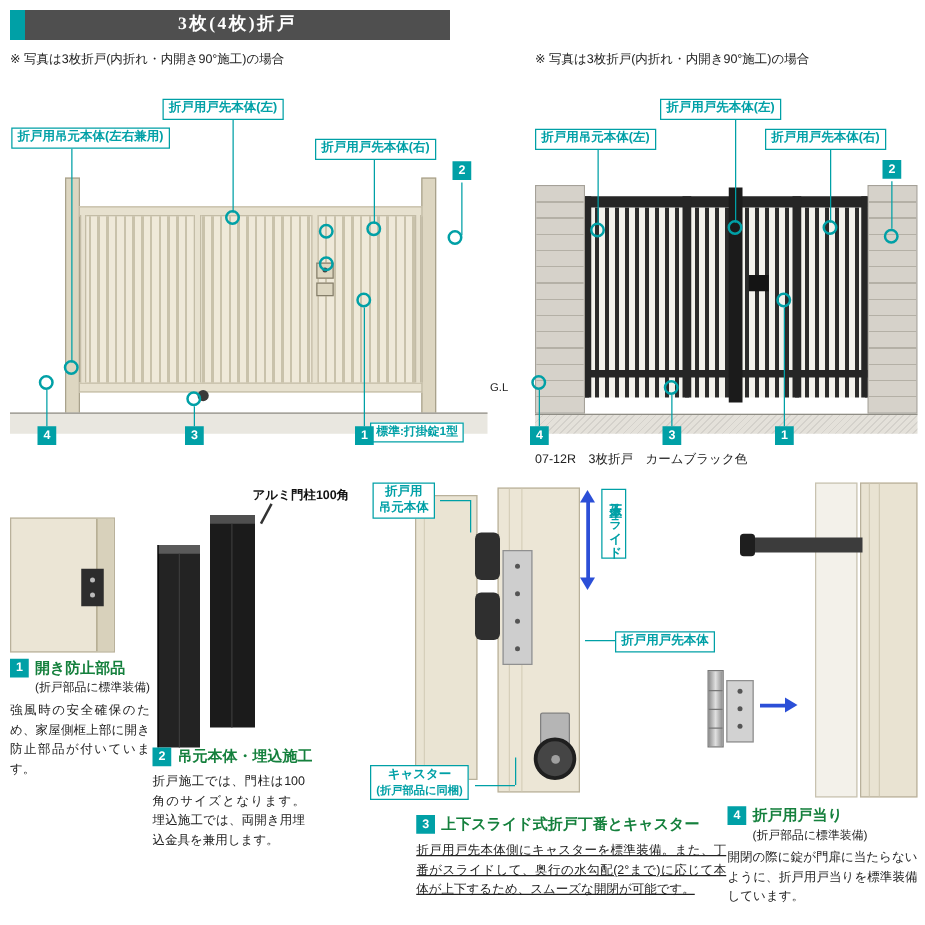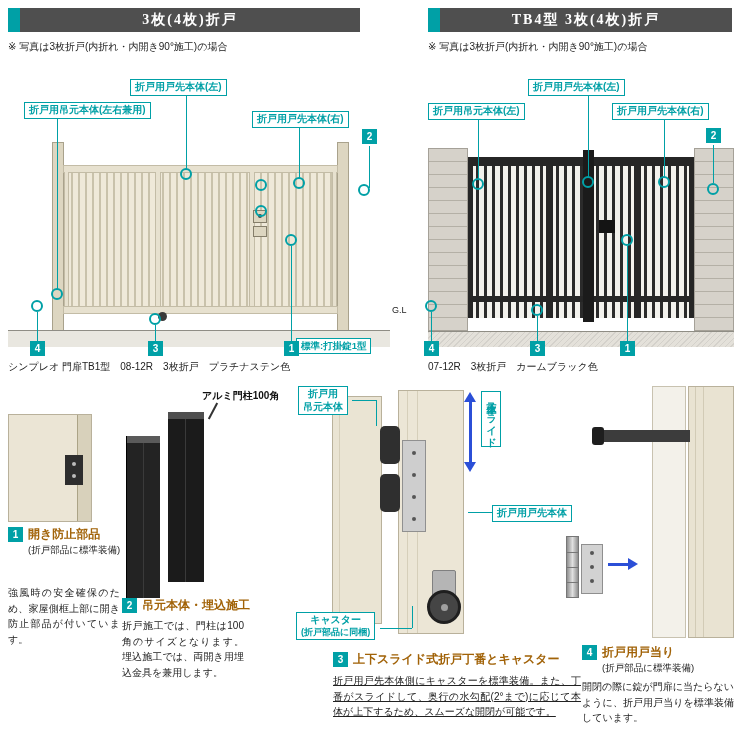--- a/index.html
+++ b/index.html
@@ -18,21 +18,21 @@
   .clabel.multi{ text-align:center; }
   .marker{ position:absolute; width:15px; height:15px; background:var(--accent); color:#fff;
            font-size:10px; font-weight:bold; text-align:center; line-height:15px; z-index:8; }
   .vline{ position:absolute; width:1px; background:var(--accent); z-index:5; }
   .hline{ position:absolute; height:1px; background:var(--accent); z-index:5; }
   .circ{ position:absolute; width:12px; height:12px; border:2px solid var(--accent);
          border-radius:50%; z-index:6; }
   .caption{ position:absolute; font-size:10px; color:#222; white-space:nowrap; }
   .badge{ position:absolute; width:15px; height:15px; background:var(--accent); color:#fff;
           font-size:10px; font-weight:bold; text-align:center; line-height:15px; }
-  .dtitle{ position:absolute; font-size:12px; font-weight:bold; color:#a16207; white-space:nowrap; }
+  .dtitle{ position:absolute; font-size:12px; font-weight:bold; color:#15803d; white-space:nowrap; }
   .dsub{ position:absolute; font-size:9.5px; color:#222; white-space:nowrap; }
   .dbody{ position:absolute; font-size:10px; color:#222; line-height:1.55; text-align:justify; }
   .gate-post{ position:absolute; background:#ddd6c1; border:1px solid #a9a28c; }
   .rail{ position:absolute; background:#e7e1cf; border:1px solid #c3bca6; z-index:2; }
   .bars-beige{ position:absolute; background:repeating-linear-gradient(90deg,#c9c2ab 0 2px,#efe9d9 2px 7px); }
   .stile{ position:absolute; background:#e7e1cf; border-left:1px solid #c3bca6; border-right:1px solid #c3bca6; z-index:2; }
   .ground{ position:absolute; background:#e9e7e0; border-top:1px solid #8f8d85; }
   .ground.speckle{ background-color:#e4e1da;
       background-image:repeating-linear-gradient(135deg,rgba(0,0,0,0.07) 0 1px,transparent 1px 4px); }
   .brick{ position:absolute; border:1px solid #a5a198;
@@ -48,24 +48,20 @@
 <body>
 
 <div id="canvas">
 
   <div class="hdr" style="left:8px;top:8px;width:352px;">
     <div class="sq"></div>
     <div class="bar">3枚(4枚)折戸</div>
   </div>
   <div class="note" style="left:8px;top:40px;">※ 写真は3枚折戸(内折れ・内開き90°施工)の場合</div>
 
-  <div class="hdr" style="left:428px;top:8px;width:304px;">
-    <div class="sq"></div>
-    <div class="bar">TB4型 3枚(4枚)折戸</div>
-  </div>
   <div class="note" style="left:428px;top:40px;">※ 写真は3枚折戸(内折れ・内開き90°施工)の場合</div>
 
   <div class="gate-post" style="left:52px;top:142px;width:12px;height:192px;"></div>
   <div class="gate-post" style="left:337px;top:142px;width:12px;height:192px;"></div>
   <div class="bars-beige" style="left:64px;top:172px;width:273px;height:136px;"></div>
   <div class="rail" style="left:63px;top:165px;width:275px;height:8px;"></div>
   <div class="rail" style="left:63px;top:306px;width:275px;height:8px;"></div>
   <div class="stile" style="left:64px;top:172px;width:5px;height:134px;"></div>
   <div class="stile" style="left:155px;top:172px;width:6px;height:134px;"></div>
   <div class="stile" style="left:249px;top:172px;width:6px;height:134px;"></div>
@@ -73,21 +69,21 @@
   <div class="abs" style="left:253px;top:210px;width:14px;height:13px;background:#ddd6c0;border:1px solid #857e6a;z-index:3;"></div>
   <div class="abs" style="left:253px;top:226px;width:14px;height:11px;background:#ddd6c0;border:1px solid #857e6a;z-index:3;"></div>
   <div class="dot" style="left:258px;top:214px;width:4px;height:4px;z-index:4;background:#444;"></div>
   <div class="abs" style="left:158px;top:312px;width:9px;height:9px;border-radius:50%;background:#3a3a3a;z-index:3;"></div>
   <div class="ground" style="left:8px;top:330px;width:382px;height:17px;"></div>
 
   <div class="clabel" style="left:130px;top:79px;">折戸用戸先本体(左)</div>
   <div class="vline" style="left:186px;top:95px;height:75px;"></div>
   <div class="circ" style="left:180px;top:168px;"></div>
 
-  <div class="clabel" style="left:24px;top:102px;">折戸用吊元本体(左右兼用)</div>
+  <div class="clabel" style="left:9px;top:102px;">折戸用吊元本体(左右兼用)</div>
   <div class="vline" style="left:57px;top:118px;height:172px;"></div>
   <div class="circ" style="left:51px;top:288px;"></div>
 
   <div class="clabel" style="left:252px;top:111px;">折戸用戸先本体(右)</div>
   <div class="vline" style="left:299px;top:127px;height:52px;"></div>
   <div class="circ" style="left:293px;top:177px;"></div>
 
   <div class="circ" style="left:255px;top:179px;"></div>
   <div class="circ" style="left:255px;top:205px;"></div>
 
@@ -101,21 +97,20 @@
 
   <div class="marker" style="left:148px;top:341px;">3</div>
   <div class="vline" style="left:155px;top:325px;height:16px;"></div>
   <div class="circ" style="left:149px;top:313px;"></div>
 
   <div class="marker" style="left:284px;top:341px;">1</div>
   <div class="vline" style="left:291px;top:246px;height:95px;"></div>
   <div class="circ" style="left:285px;top:234px;"></div>
   <div class="clabel" style="left:296px;top:338px;font-size:9.5px;">標準:打掛錠1型</div>
 
-  <div class="caption" style="left:8px;top:360px;">シンプレオ 門扉TB1型　08-12R　3枚折戸　プラチナステン色</div>
   <div class="gl" style="left:392px;top:305px;">G.L</div>
 
   <div class="brick" style="left:428px;top:148px;width:40px;height:183px;"></div>
   <div class="brick" style="left:694px;top:148px;width:40px;height:183px;"></div>
   <div class="bars-black" style="left:468px;top:166px;width:226px;height:152px;"></div>
   <div class="blackfill" style="left:468px;top:157px;width:226px;height:9px;"></div>
   <div class="blackfill" style="left:468px;top:296px;width:226px;height:6px;"></div>
   <div class="blackfill" style="left:468px;top:157px;width:5px;height:161px;"></div>
   <div class="blackfill" style="left:689px;top:157px;width:5px;height:161px;"></div>
   <div class="blackfill" style="left:546px;top:157px;width:7px;height:161px;"></div>
@@ -157,21 +152,21 @@
   <div class="abs" style="left:8px;top:414px;width:84px;height:108px;background:#ebe5d5;border:1px solid #b9b19b;">
     <div class="abs" style="right:0;top:0;width:14px;height:100%;background:#d8d1bb;border-left:1px solid #aba386;"></div>
     <div class="abs" style="right:8px;top:40px;width:18px;height:30px;background:#2d2d2d;">
       <div class="dot" style="left:7px;top:7px;width:4px;height:4px;background:#bbb;"></div>
       <div class="dot" style="left:7px;top:19px;width:4px;height:4px;background:#bbb;"></div>
     </div>
   </div>
   <div class="badge" style="left:8px;top:527px;">1</div>
   <div class="dtitle" style="left:28px;top:526px;">開き防止部品</div>
   <div class="dsub" style="left:28px;top:544px;">(折戸部品に標準装備)</div>
-  <div class="dbody" style="left:8px;top:561px;width:112px;margin-top:24px;">強風時の安全確保のため、家屋側框上部に開き防止部品が付いています。</div>
+  <div class="dbody" style="left:8px;top:561px;width:112px;">強風時の安全確保のため、家屋側框上部に開き防止部品が付いています。</div>
 
   <div class="abs" style="left:202px;top:389px;font-size:10px;font-weight:bold;color:#111;white-space:nowrap;">アルミ門柱100角</div>
   <div class="abs" style="left:212px;top:402px;width:2px;height:18px;background:#333;transform:rotate(28deg);"></div>
   <div class="abs" style="left:168px;top:412px;width:36px;height:170px;background:#1b1b1b;">
     <div class="abs" style="left:0;top:0;width:100%;height:7px;background:#4f4f4f;"></div>
     <div class="abs" style="left:17px;top:7px;width:1px;height:163px;background:#3a3a3a;"></div>
   </div>
   <div class="abs" style="left:126px;top:436px;width:34px;height:162px;background:#232323;border-left:1px solid #000;">
     <div class="abs" style="left:0;top:0;width:100%;height:7px;background:#5a5a5a;"></div>
     <div class="abs" style="left:16px;top:7px;width:1px;height:155px;background:#3a3a3a;"></div>

